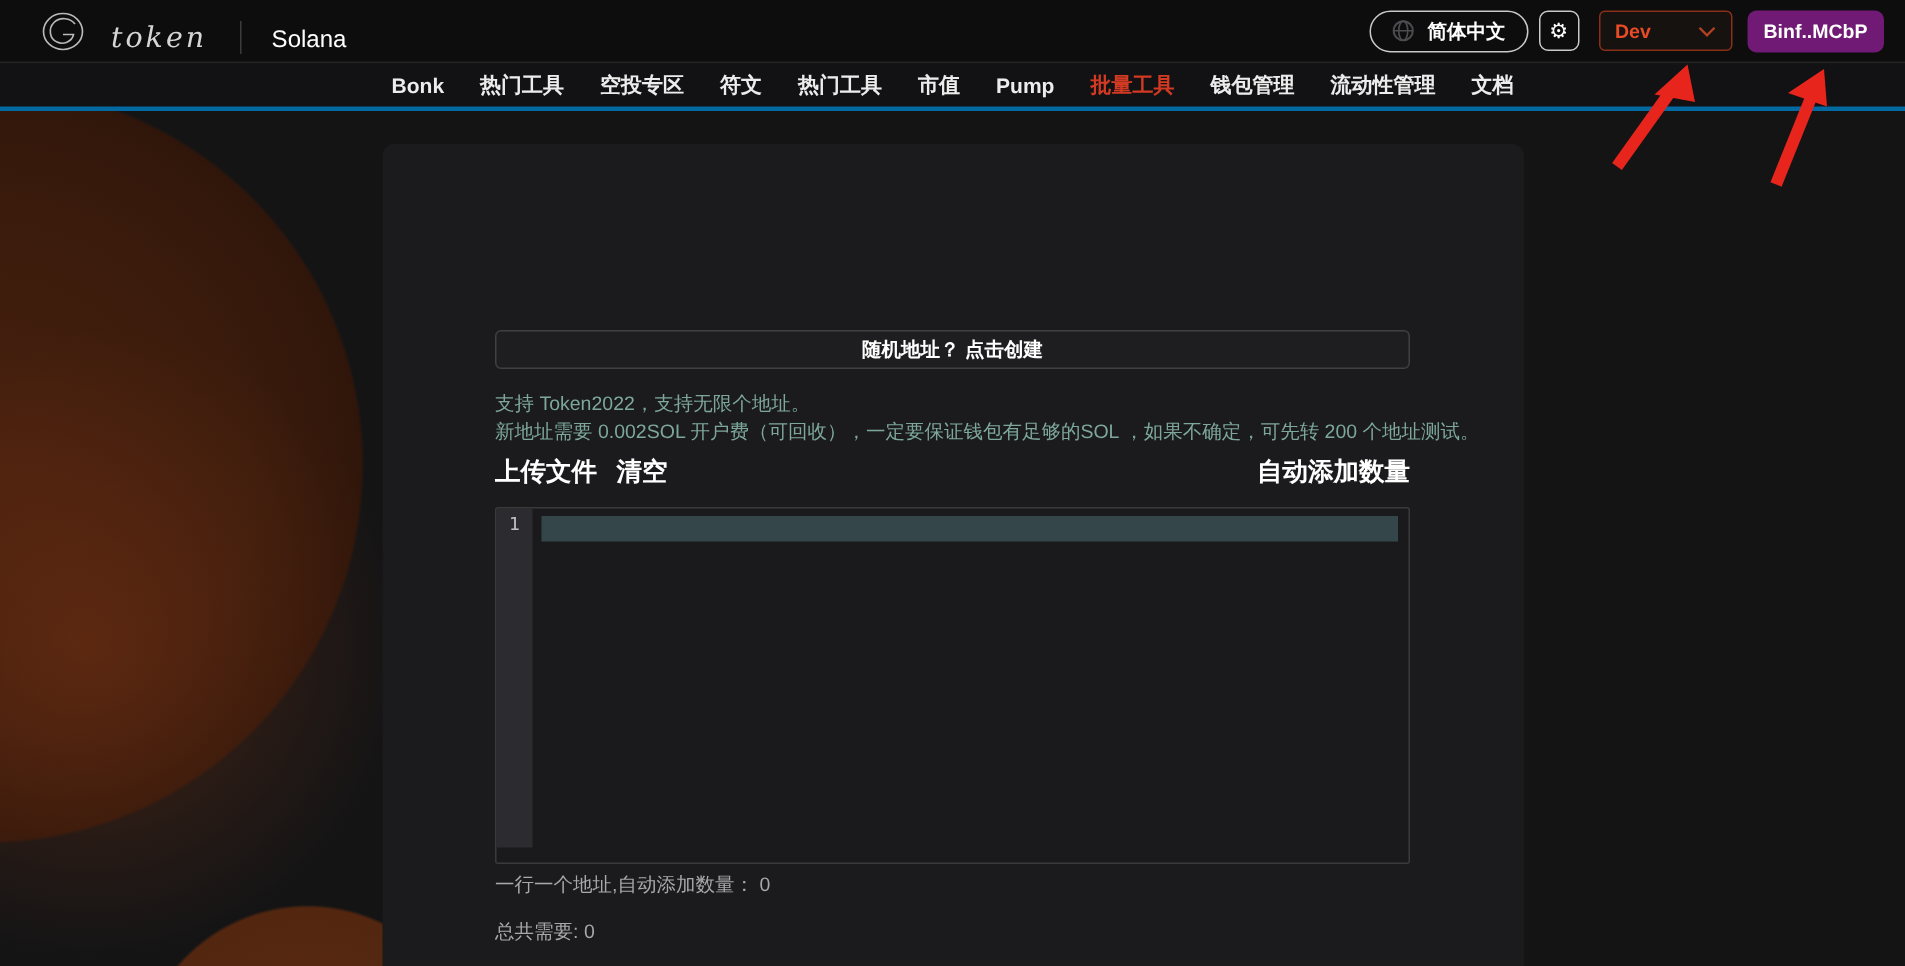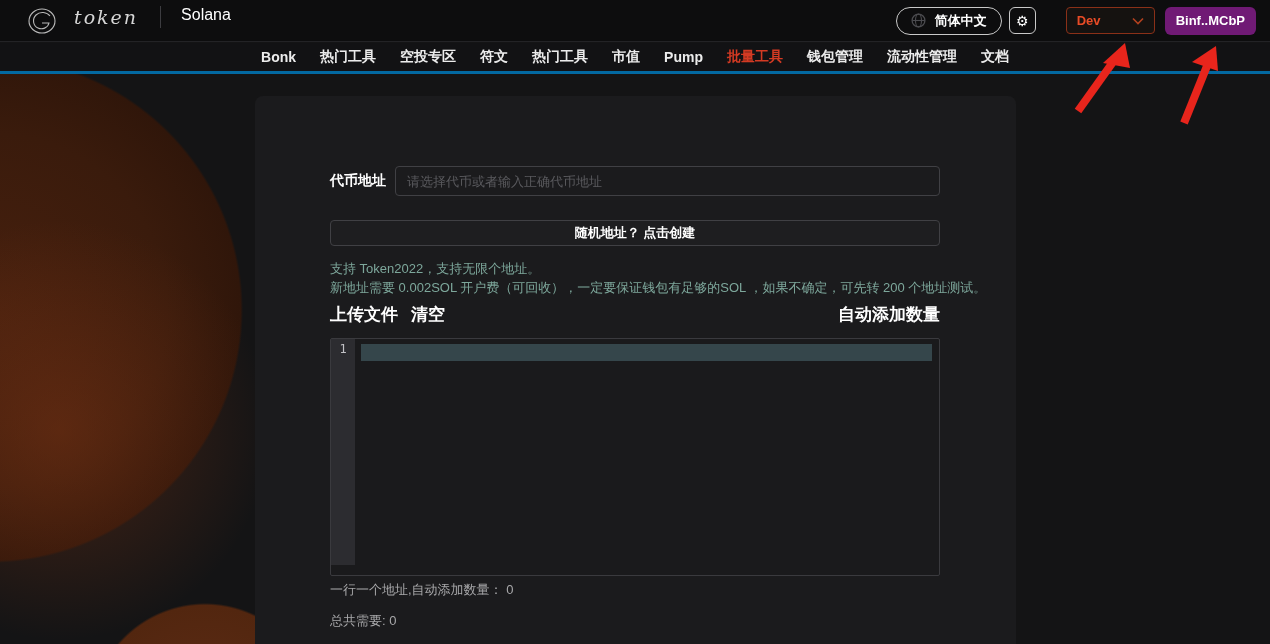--- a/index.html
+++ b/index.html
@@ -15,21 +15,21 @@
     position:relative;
     color:#eee;
   }
 
   
   .header {
     position:absolute; top:0; left:0; width:100%; height:42px;
     background:#0d0d0e; border-bottom:1px solid #232326;
     display:flex; align-items:center; padding:0 14px 0 26px;
   }
-  .brand { display:flex; align-items:flex-start; gap:10px; }
+  .brand { display:flex; align-items:flex-end; gap:10px; }
   .logo-mark { display:flex; align-items:center; }
   .logo-script {
     font-family:"DejaVu Serif","Liberation Serif",serif;
     font-style:italic; font-size:19px; color:#d6d6d6; letter-spacing:2px;
     margin-left:4px;
   }
   .brand-divider { width:1px; height:22px; background:#3c3c40; margin:0 10px 0 12px; }
   .network-name { font-size:16px; color:#ffffff; font-weight:500; }
 
   .header-right { margin-left:auto; display:flex; align-items:center; }
@@ -37,21 +37,21 @@
     height:28px; padding:0 14px; border:1px solid #c9c9c9; border-radius:15px;
     display:flex; align-items:center; gap:9px; cursor:pointer; background:transparent;
   }
   .lang-pill span { font-size:13px; color:#fff; font-weight:600; }
   .icon-btn {
     width:27px; height:27px; margin-left:7px; border:1px solid #c9c9c9; border-radius:6px;
     display:flex; align-items:center; justify-content:center; cursor:pointer;
     color:#fff; font-size:14px; background:transparent;
   }
   .env-select {
-    width:89px; height:27px; margin-left:30px; border:1px solid #8a3018; border-radius:4px;
+    width:89px; height:27px; margin-left:13px; border:1px solid #8a3018; border-radius:4px;
     display:flex; align-items:center; justify-content:space-between; padding:0 10px;
     cursor:pointer; background:#151210;
   }
   .env-select .env-label { font-size:13px; font-weight:600; color:#e84b26; }
   .wallet-btn {
     height:28px; margin-left:10px; padding:0 11px; border-radius:6px; border:none;
     background:#701a75; color:#ffffff; font-size:13px; font-weight:700; cursor:pointer;
   }
 
   
@@ -172,24 +172,20 @@
   <span class="nav-item">市值</span>
   <span class="nav-item">Pump</span>
   <span class="nav-item active">批量工具</span>
   <span class="nav-item">钱包管理</span>
   <span class="nav-item">流动性管理</span>
   <span class="nav-item">文档</span>
 </div>
 
 <div class="card">
 
-  <div class="row-token">
-    <span class="field-label">代币地址</span>
-    <input class="token-input" type="text" placeholder="请选择代币或者输入正确代币地址" style="">
-  </div>
 
   <button class="random-btn">随机地址？ 点击创建</button>
 
   <div class="notes">
     <div class="note-line">支持 Token2022，支持无限个地址。</div>
     <div class="note-line">新地址需要 0.002SOL 开户费（可回收），一定要保证钱包有足够的SOL ，如果不确定，可先转 200 个地址测试。</div>
   </div>
 
   <div class="tools-row">
     <span class="tool-link">上传文件</span>

